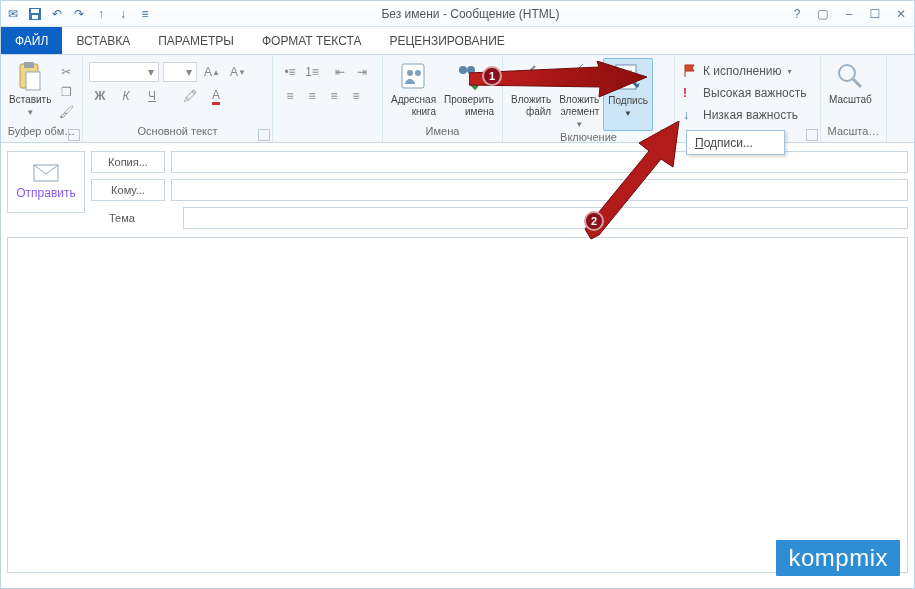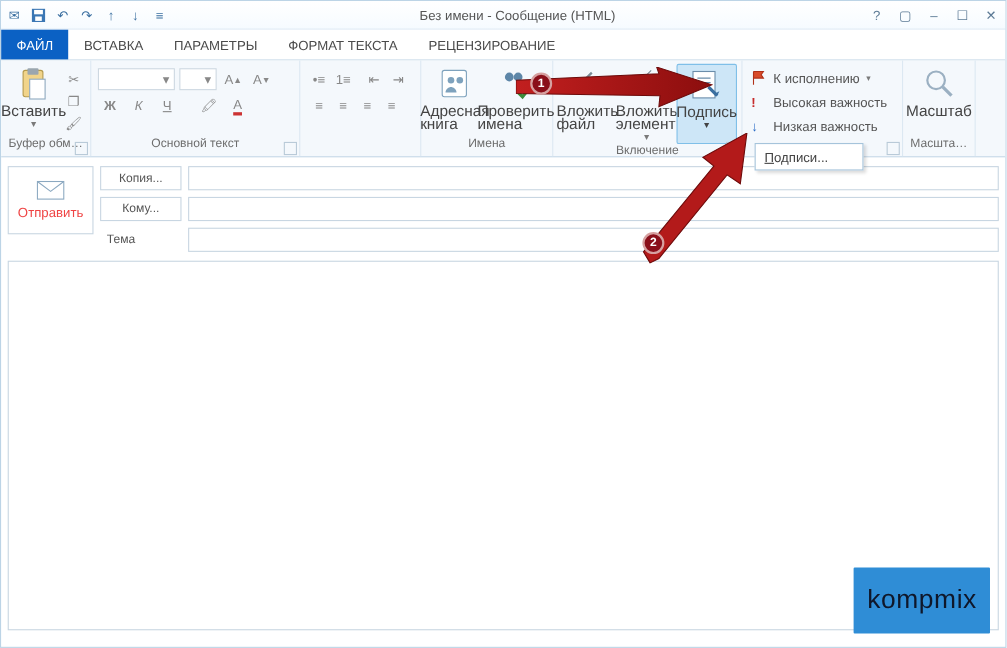--- a/index.html
+++ b/index.html
@@ -11,43 +11,43 @@
   .winbtns span { width:18px; text-align:center; }
   .tabstrip { height:28px; background:#fff; display:flex; align-items:stretch; border-bottom:1px solid #c7d9e8; }
   .filetab { background:#0b61c4; color:#fff; padding:0 14px; display:flex; align-items:center; font-size:12px; }
   .tab { padding:0 14px; display:flex; align-items:center; color:#4a4a4a; }
   .tab.active { border:1px solid #8fb7d8; border-bottom:1px solid #f4f8fc; background:#f4f8fc; }
   .ribbon { height:88px; background:#f4f8fc; border-bottom:1px solid #c7d9e8; display:flex; }
   .group { border-right:1px solid #dce8f2; display:flex; flex-direction:column; justify-content:space-between; padding:3px 4px 1px; }
   .group-label { text-align:center; font-size:11px; color:#6d6d6d; height:16px; white-space:nowrap; overflow:hidden;}
   .bigbtn { display:flex; flex-direction:column; align-items:center; justify-content:flex-start; gap:2px; padding:2px 4px; color:#444; min-width:44px;}
   .bigbtn .ic { width:32px; height:32px; }
-  .bigbtn .lbl { font-size:14px; text-align:left; line-height:12px; }
+  .bigbtn .lbl { font-size:10px; text-align:right; line-height:12px; }
   .row { display:flex; align-items:center; }
   .col { display:flex; flex-direction:column; }
   .smicon { width:18px; height:18px; margin:1px 2px; color:#888; display:flex; align-items:center; justify-content:center;}
   .font-row { display:flex; align-items:center; gap:4px; color:#9b9b9b; }
   .sel { border:1px solid #cdd8e1; background:#fff; height:20px; display:flex; align-items:center; padding:0 4px; color:#888; min-width:70px; justify-content:space-between;}
   .groupbody { flex:1; display:flex; }
   .tagbtn { display:flex; align-items:center; gap:6px; color:#555; height:22px; padding:0 4px;}
   .tagbtn .flag { width:14px; height:14px; }
   .signature.active { background:#cde6f7; border:1px solid #7fbfe8; }
   .dropdown { position:absolute; left:637px; top:129px; width:99px; height:25px; background:#fff; border:1px solid #a5c4db; box-shadow:2px 2px 3px rgba(0,0,0,.15); display:flex; align-items:center; padding:0 8px; color:#444; z-index:30;margin-left:48px;}
   .dropdown u { text-decoration:underline; }
   .addr { padding:8px 6px 4px; display:flex; gap:6px; }
-  .sendbox { width:78px; height:62px; border:1px solid #c8d6e2; display:flex; flex-direction:column; align-items:center; justify-content:center; gap:4px; color:#ef4444; }
+  .sendbox { width:78px; height:62px; border:1px solid #c8d6e2; display:flex; flex-direction:column; align-items:center; justify-content:center; gap:4px; color:#8b5cf6; }
   .addrfields { flex:1; display:flex; flex-direction:column; gap:6px; }
   .fldrow { display:flex; gap:6px; align-items:center; }
   .fldlabel { width:74px; height:22px; border:1px solid #c8d6e2; display:flex; align-items:center; justify-content:center; color:#555; font-size:11px;}
-  .fldlabel.plain { border:none; justify-content:flex-start; padding-left:6px;}
+  .fldlabel.plain { border:none; justify-content:flex-start; padding-left:6px;margin-left:12px;}
   .fldinput { flex:1; height:22px; border:1px solid #c8d6e2; }
   .bodyarea { margin:4px 6px 8px; border:1px solid #c8d6e2; height:336px; background:#fff; }
   .arrow { position:absolute; z-index:25; }
   .bubble { position:absolute; width:20px; height:20px; border-radius:50%; background:#8a0f1a; border:2px solid #d6a0a0; color:#fff; display:flex; align-items:center; justify-content:center; font-size:11px; z-index:27; font-weight:bold;}
-  .watermark { position:absolute; right:14px; bottom:12px; background:#2f8dd6; color:#0f172a; padding:16px 12px; font-size:24px; font-weight:300; letter-spacing:.5px; border-radius:1px; }
+  .watermark { position:absolute; right:14px; bottom:12px; background:#2f8dd6; color:#ffffff; padding:4px 12px; font-size:24px; font-weight:300; letter-spacing:.5px; border-radius:1px; }
   .dlg-launch { position:absolute; right:2px; bottom:1px; width:12px;height:12px; border:1px solid #b9cad8; }
   .grouprel { position:relative; }
   svg { display:block; }
 </style>
 </head>
 <body>
 
 <div class="titlebar">
   <span class="qat-icon">✉</span>
   <span class="qat-icon">

